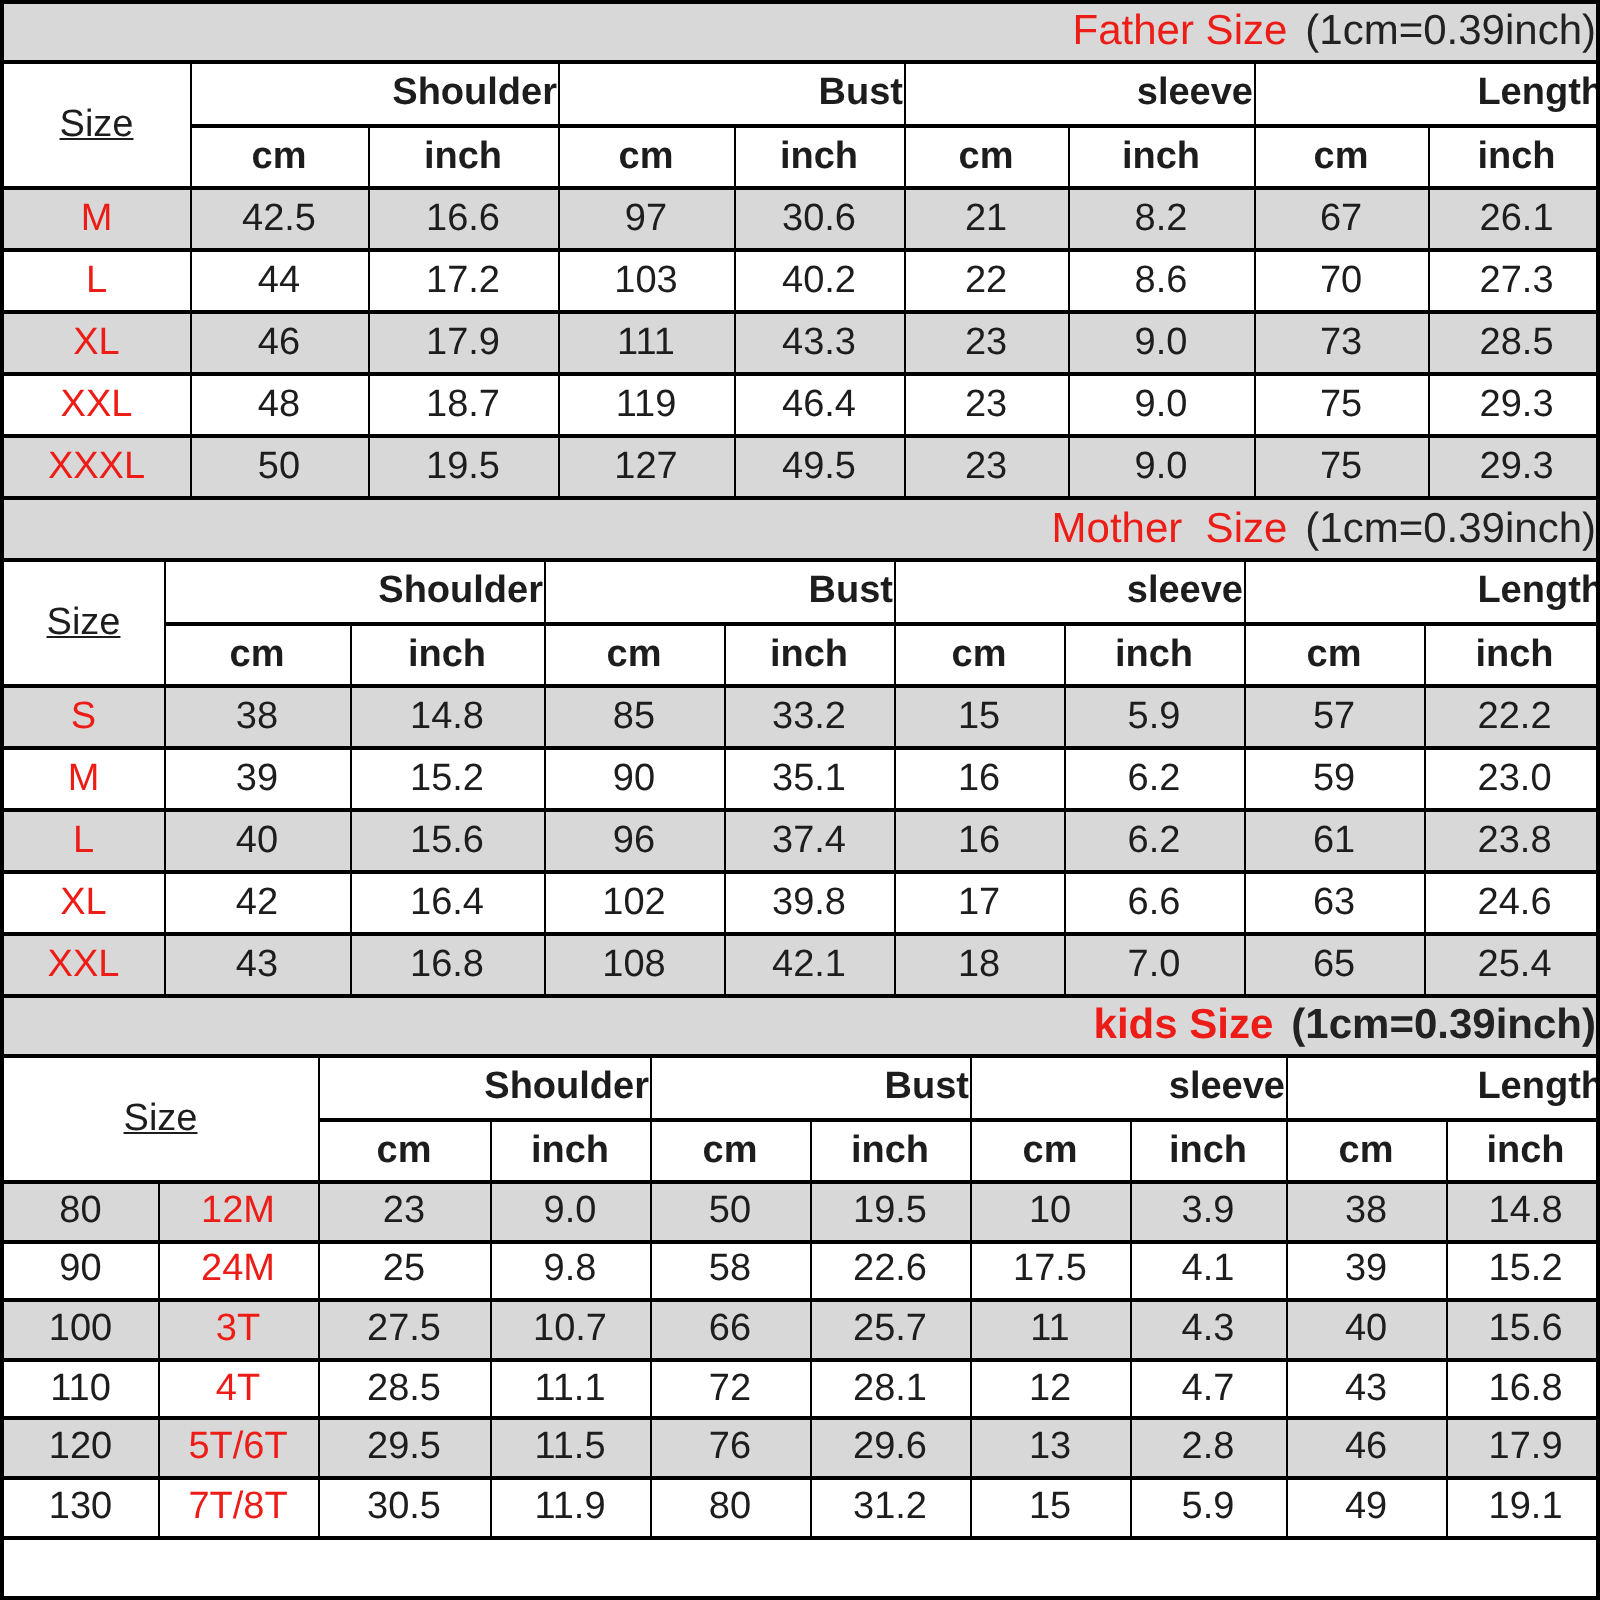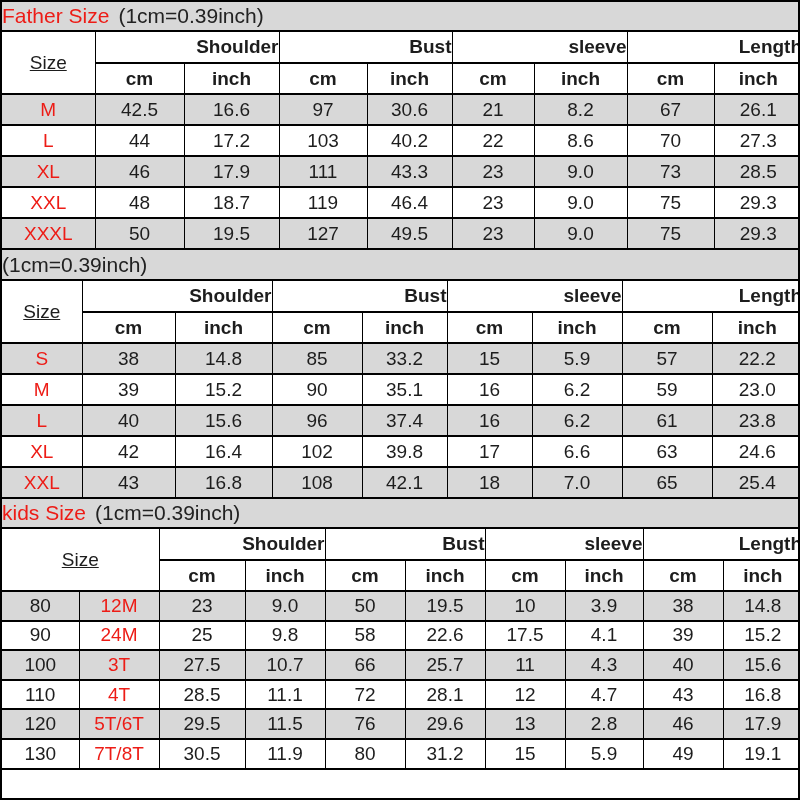--- a/index.html
+++ b/index.html
@@ -13,30 +13,30 @@
     overflow: hidden;
     font-family: "Liberation Sans", sans-serif;
     color: #1d1d1d;
   }
 
   .title-bar {
     background: #d8d8d8;
     border-bottom: 2px solid #000;
     display: flex;
     align-items: center;
-    justify-content: flex-start;
+    justify-content: flex-end;
     gap: 9px;
     white-space: pre;
   }
   .title-bar .red-text { color: #ed1c16; font-size: 21px; }
   .title-bar .note-text { color: #222; font-size: 21px; }
   #father-title { height: 30px; }
   #price-bar   { height: 33px; }
   #mother-title{ height: 31px; }
-  #kids-title  { height: 30px; }
+  #kids-title  { height: 30px; font-weight: bold; }
 
   table.size-table {
     width: 800px;
     border-collapse: collapse;
     table-layout: fixed;
     font-size: 19px;
   }
   .size-table th, .size-table td {
     border: 1px solid #000;
     border-top-width: 2px;
@@ -162,20 +162,21 @@
           <td class="val">49.5</td>
           <td class="val">23</td>
           <td class="val">9.0</td>
           <td class="val">75</td>
           <td class="val">29.3</td>
         </tr>
       </tbody>
   </table>
 
   <div class="title-bar" id="mother-title">
+    <span class="red-text">Mother  Size</span>
     <span class="note-text">(1cm=0.39inch)</span>
   </div>
 
   <table class="size-table" id="table-mother">
     <colgroup>
       <col style="width:80px">
         <col style="width:93px">
         <col style="width:97px">
         <col style="width:90px">
       <col style="width:85px">

